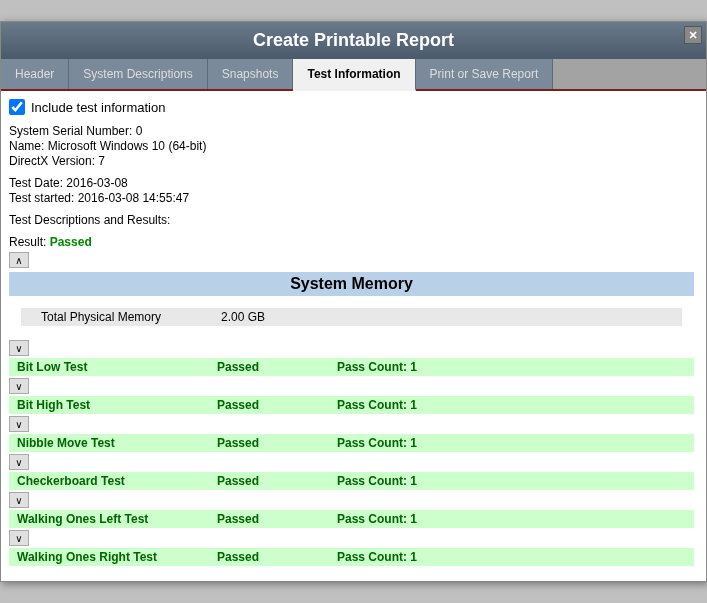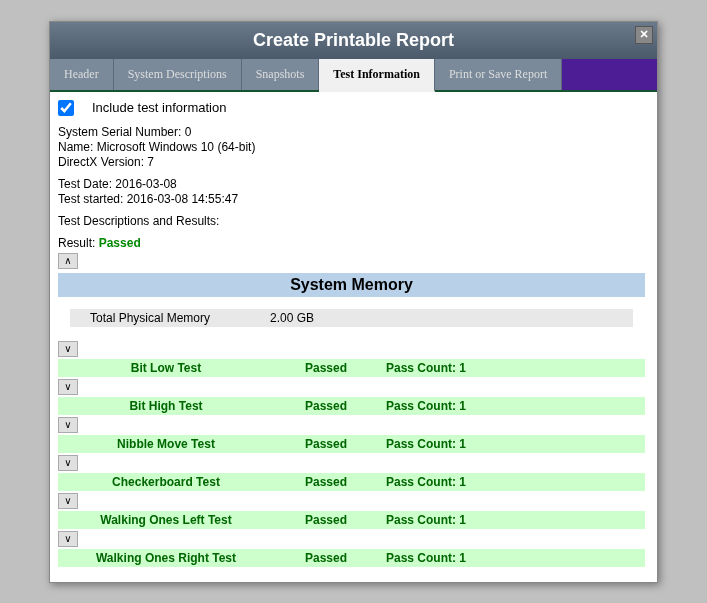--- a/index.html
+++ b/index.html
@@ -6,21 +6,21 @@
     body {
       font-family: Arial, sans-serif;
       font-size: 13px;
       background: #c0c0c0;
       display: flex;
       justify-content: center;
       align-items: center;
       min-height: 100vh;
     }
     .window {
-      width: 609px;
+      width: 707px;
       background: #f0f0f0;
       border: 1px solid #888;
       box-shadow: 2px 2px 8px rgba(0,0,0,0.4);
     }
     .title-bar {
       background: linear-gradient(to bottom, #6a7a8a, #4a5a6a);
       color: white;
       text-align: center;
       padding: 8px 4px;
       font-size: 18px;
@@ -37,23 +37,22 @@
       border: 1px solid #555;
       color: white;
       font-size: 11px;
       cursor: pointer;
       display: flex;
       align-items: center;
       justify-content: center;
     }
     .tab-bar {
       display: flex;
-      background: #4c1d95;
-      border-bottom: 2px solid #14532d;
-      font-family: Liberation Serif, serif;
+      background: #a3a3a3;
+      border-bottom: 2px solid #7f1d1d;
     }
     .tab {
       padding: 8px 14px;
       color: #ddd;
       cursor: pointer;
       font-size: 12px;
       border-right: 1px solid #5a6a7a;
       background: #7a8a9a;
       white-space: nowrap;
     }
@@ -68,21 +67,21 @@
       background: white;
       padding: 8px;
       height: 490px;
       overflow: hidden;
       position: relative;
     }
     .include-row {
       display: flex;
       align-items: center;
       margin-bottom: 8px;
-      gap: 18px;
+      gap: 6px;
     }
     .include-row input[type="checkbox"] {
       width: 16px;
       height: 16px;
     }
     .scrollable {
       height: 450px;
       overflow-y: scroll;
       overflow-x: hidden;
       padding-right: 4px;
@@ -118,21 +117,20 @@
       font-size: 16px;
       padding: 3px 0;
       margin: 2px 0;
     }
     .test-row {
       display: flex;
       align-items: center;
       background: #ccffcc;
       padding: 2px 8px;
       margin: 0;
-      text-align: center;
     }
     .test-row .test-name {
       color: #006600;
       font-weight: bold;
       flex: 0 0 200px;
       font-size: 12px;
     }
     .test-row .test-passed {
       color: #006600;
       font-weight: bold;

